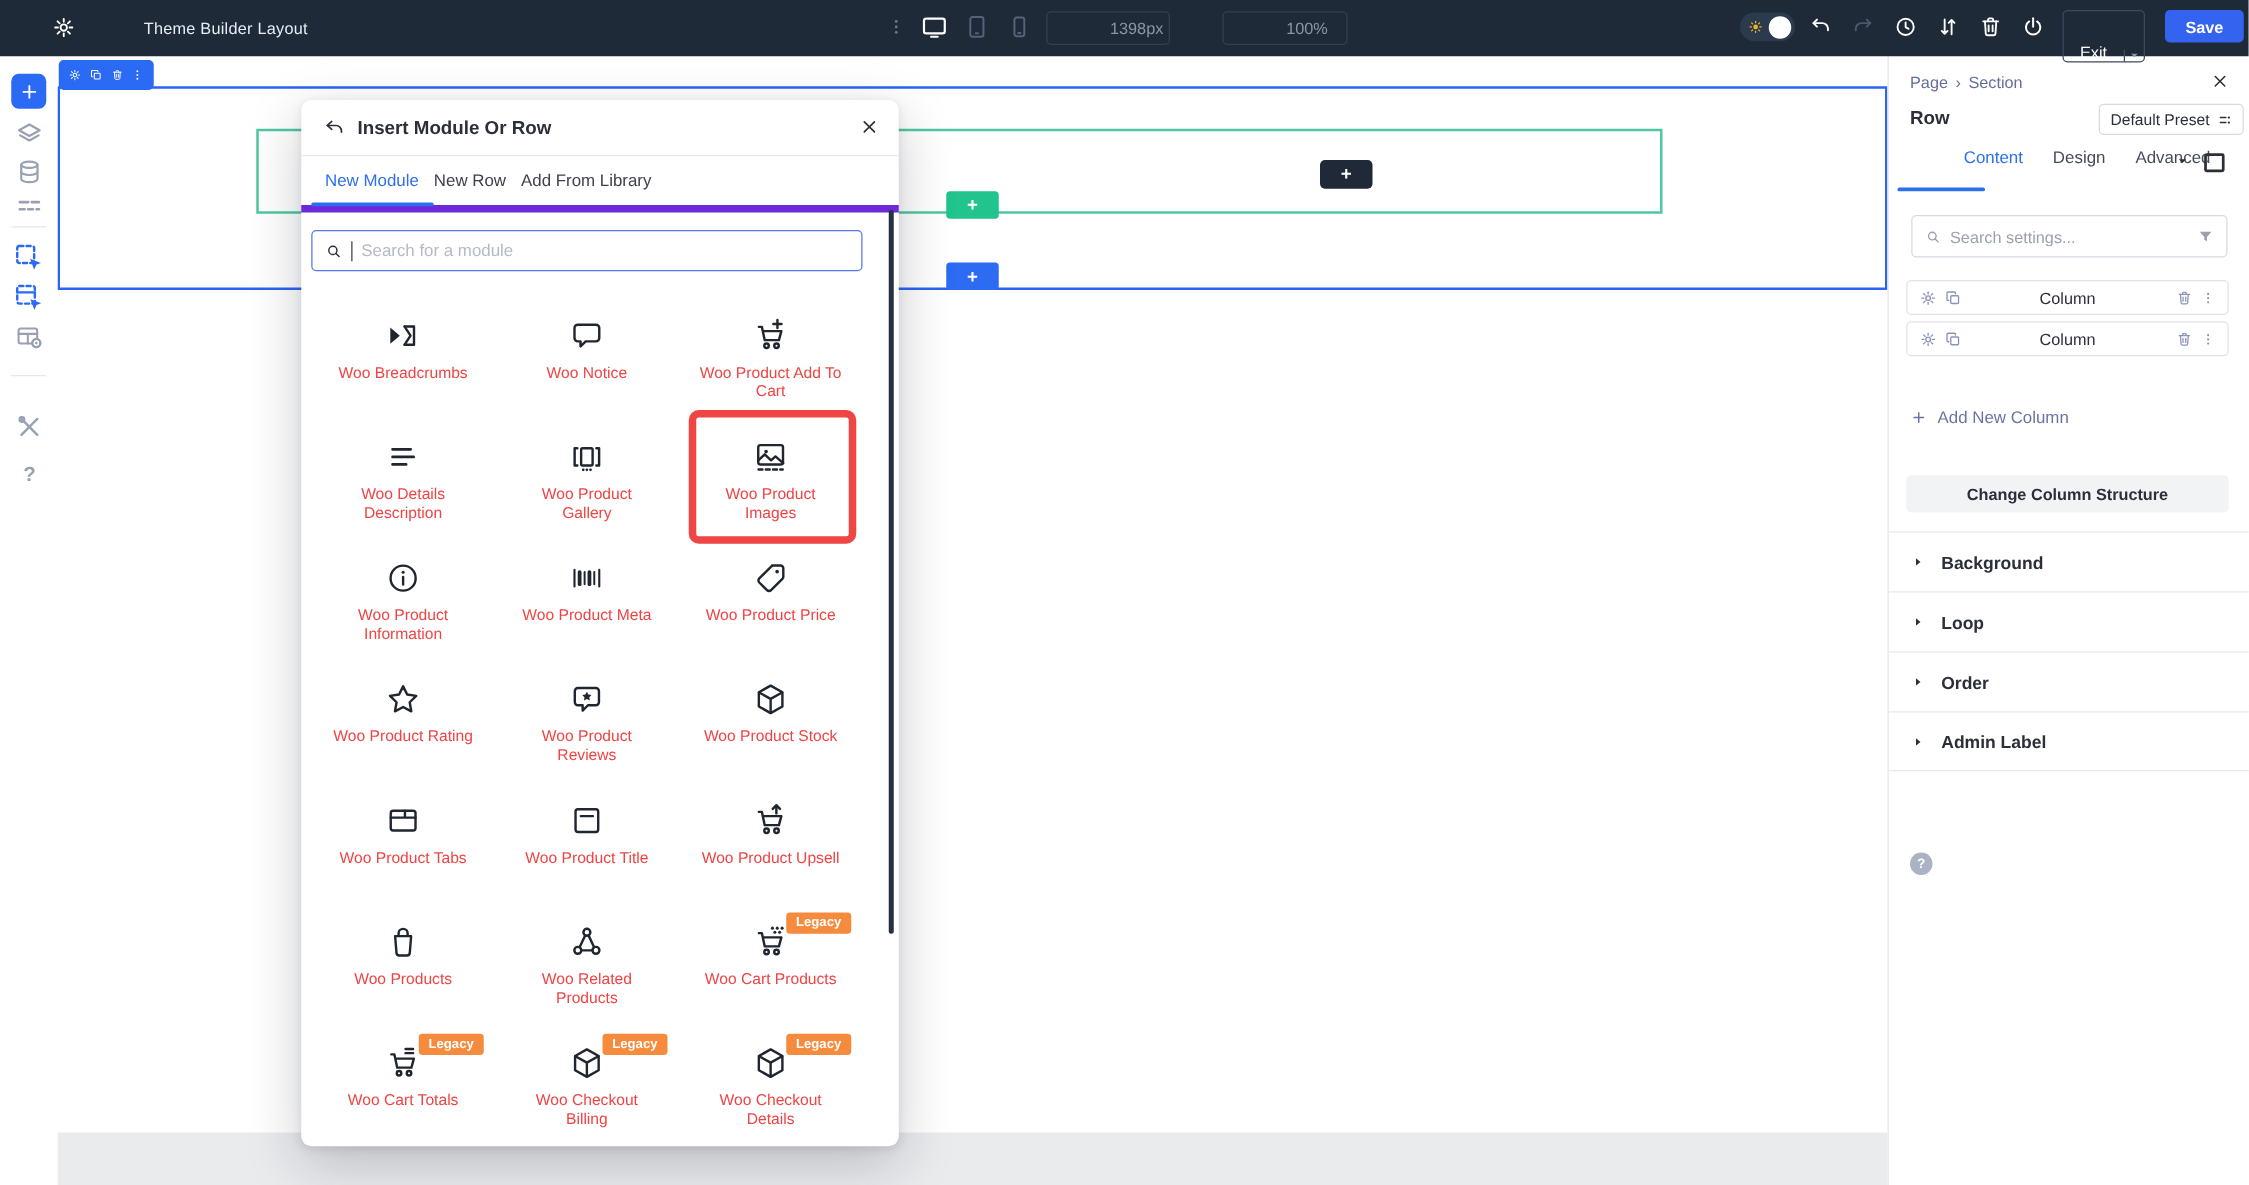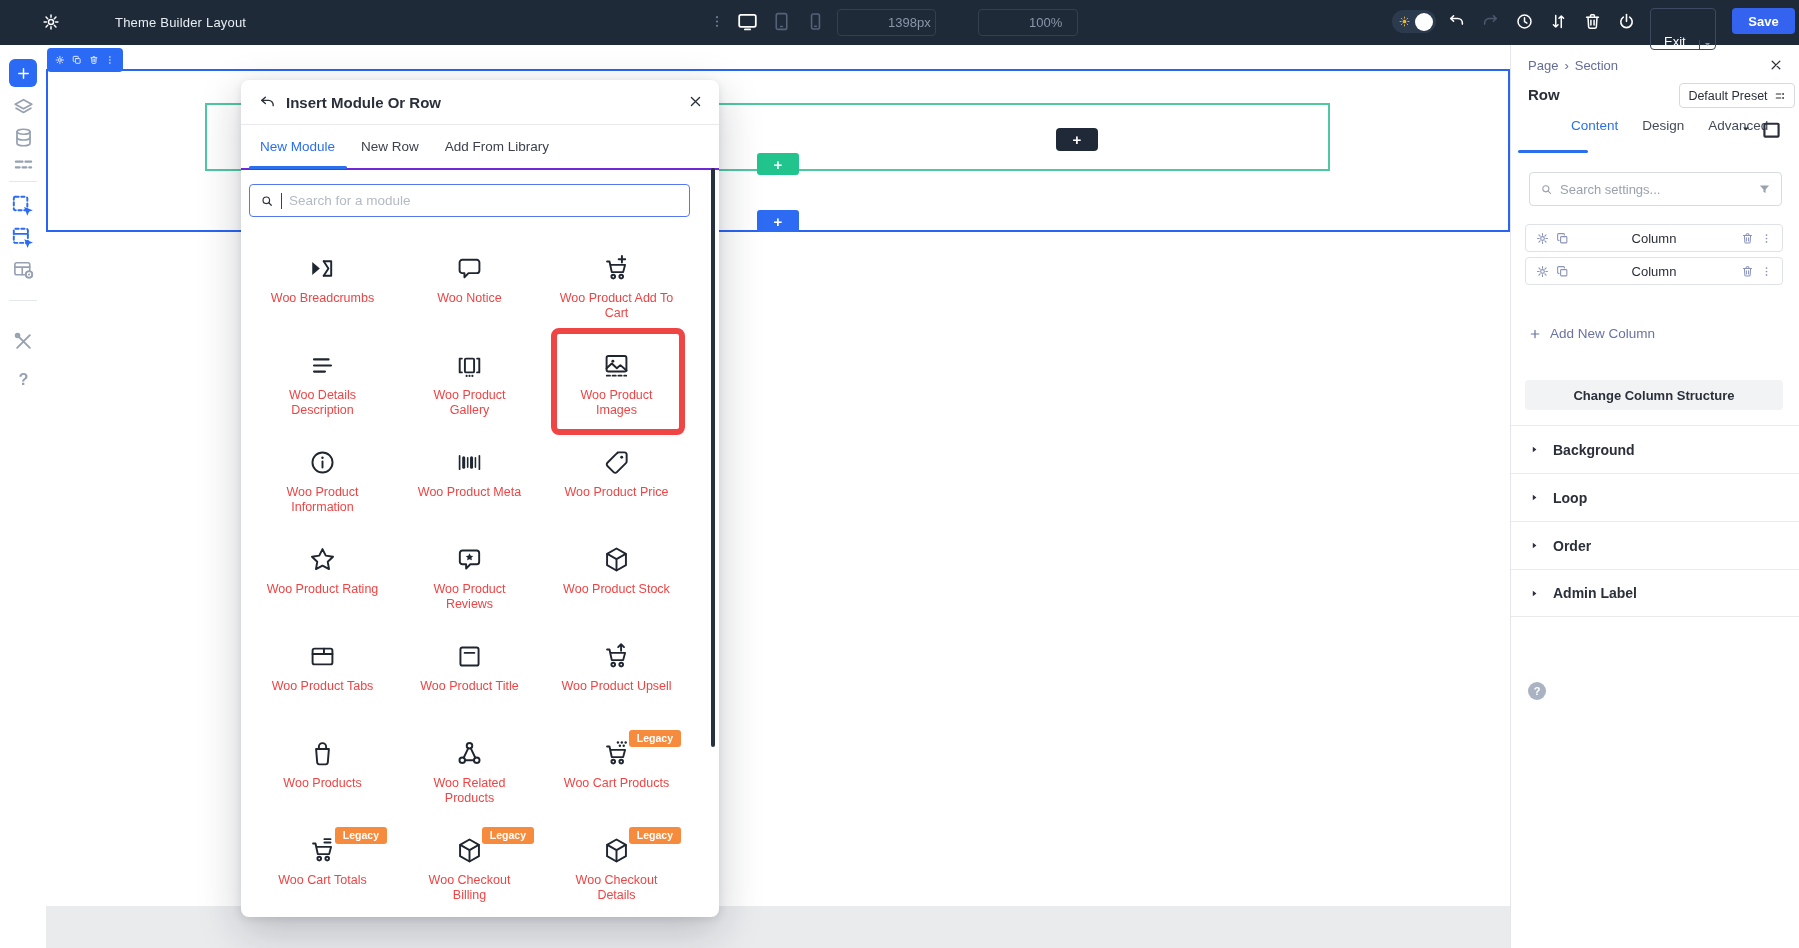--- a/index.html
+++ b/index.html
@@ -52,21 +52,21 @@
   #add-green { left:757px; top:153px; width:42px; height:22px; background:#20c48c; }
   #add-blue { left:757px; top:210px; width:42px; height:22px; background:#2e6bf3; }
   #canvas-bottom { position:absolute; left:46px; top:906px; width:1464px; height:42px; background:#eaebed; z-index:1; }
 
   
   #modal { position:absolute; left:241px; top:80px; width:478px; height:837px; background:#ffffff; border-radius:8px; box-shadow:0 14px 44px rgba(18,24,40,.22), 0 2px 8px rgba(18,24,40,.10); z-index:30; }
   #modal-header { position:absolute; left:0; top:0; width:100%; height:45px; border-bottom:1px solid #e9eaee; display:flex; align-items:center; padding:0 18px; }
   #modal-back { width:17px; height:17px; color:#2a2f3a; margin-right:10px; }
   #modal-title { font-size:15px; font-weight:600; color:#2a2f3a; }
   #modal-close { position:absolute; right:16px; top:14px; width:15px; height:15px; color:#2a2f3a; cursor:pointer; }
-  #modal-tabs { position:absolute; left:0; top:45px; width:100%; height:45px; border-bottom:2px solid #6d28d9; display:flex; align-items:center; padding:0 19px; gap:26px; }
+  #modal-tabs { position:absolute; left:0; top:45px; width:100%; height:45px; border-bottom:6px solid #6d28d9; display:flex; align-items:center; padding:0 19px; gap:12px; }
   .m-tab { font-size:13.5px; color:#3c414d; font-weight:500; cursor:pointer; }
   .m-tab.active { color:#2c6fee; }
   #modal-tab-underline { position:absolute; left:8px; bottom:-1px; width:98px; height:3px; background:#2c6fee; border-radius:2px; }
   #modal-search { position:absolute; left:8px; top:104px; width:441px; height:33px; border:1.5px solid #5577f2; border-radius:4px; display:flex; align-items:center; padding:0 10px; gap:7px; }
   #modal-search .icon { width:14px; height:14px; color:#2a2f3a; }
   #modal-search .caret-line { width:1px; height:16px; background:#3a4150; }
   #modal-search input { border:none; outline:none; flex:1; font-size:13.5px; color:#333; font-family:inherit; }
   #modal-search input::placeholder { color:#b3bac4; }
   #module-grid { position:absolute; left:8px; top:155px; width:441px; display:grid; grid-template-columns:repeat(3,147px); grid-auto-rows:97px; }
   .module-cell { position:relative; display:flex; flex-direction:column; align-items:center; padding-top:19px; cursor:pointer; }

